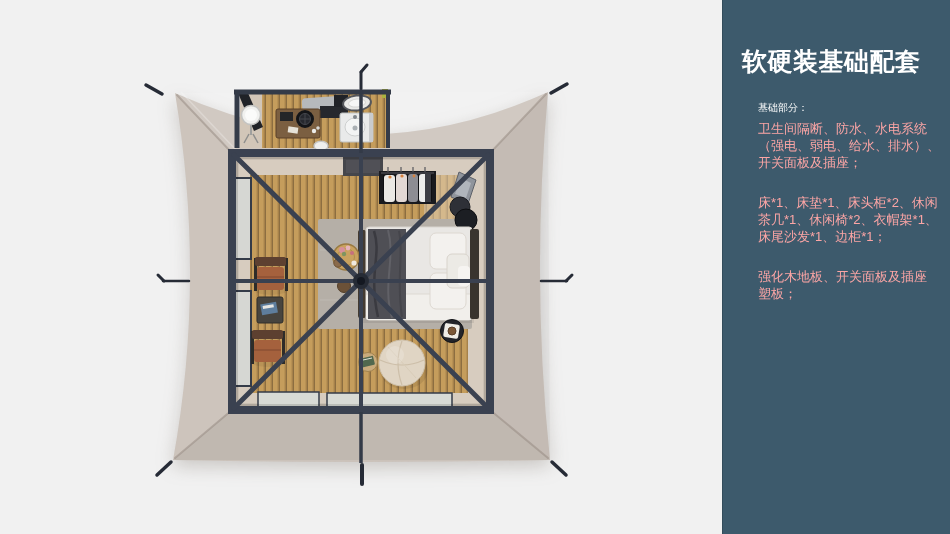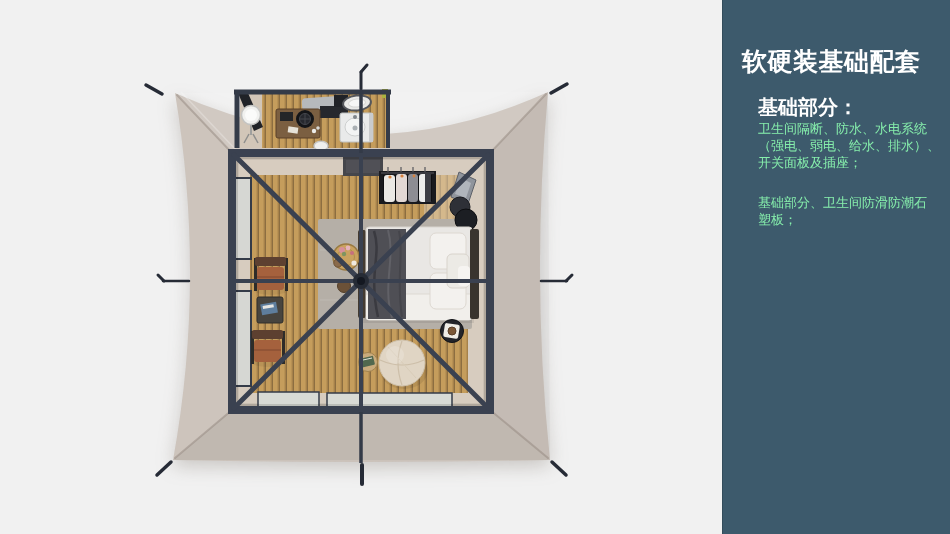--- a/index.html
+++ b/index.html
@@ -21,23 +21,23 @@
     position:absolute;left:722px;top:0;width:228px;height:534px;
     background:var(--sidebar_bg);color:var(--sidebar_text);
     box-shadow:inset 1px 0 0 rgba(0,0,0,0.15);
   }
   .panel h1{
     margin:46px 12px 0 20px;font-size:25px;line-height:30px;font-weight:bold;
     letter-spacing:0.5px;color:#ffffff;
   }
   .sections{margin:22px 10px 0 36px;}
   .sections section{margin-bottom:23px;}
-  .sections h2{font-size:20px;line-height:19px;font-weight:bold;color:#ffffff;margin-bottom:3px;}
+  .sections h2{font-size:10px;line-height:19px;font-weight:normal;color:#ffffff;margin-bottom:3px;}
   .sections p{
-    font-size:13px;line-height:17px;color:#86efac;white-space:pre-line;
+    font-size:13px;line-height:17px;color:#fca5a5;white-space:pre-line;
   }
 </style>
 </head>
 <body>
 
 <div class="page">
 
   <div class="stage">
     <svg viewBox="0 0 722 534" width="722" height="534" xmlns="http://www.w3.org/2000/svg">
       <defs>
@@ -272,22 +272,25 @@
   <aside class="panel">
     <h1>软硬装基础配套</h1>
     <div class="sections">
       <section>
         <h2>基础部分：</h2>
         <p>卫生间隔断、防水、水电系统
 （强电、弱电、给水、排水）、
 开关面板及插座；</p>
       </section>
       <section>
-      </section>
-      <section>
-      </section>
-      <section>
-        <p>基础部分、卫生间防滑防潮石
+        <p>床*1、床垫*1、床头柜*2、休闲
+茶几*1、休闲椅*2、衣帽架*1、
+床尾沙发*1、边柜*1；</p>
+      </section>
+      <section>
+      </section>
+      <section>
+        <p>强化木地板、开关面板及插座
 塑板；</p>
       </section>
     </div>
   </aside>
 </div>
 
 </body></html>

